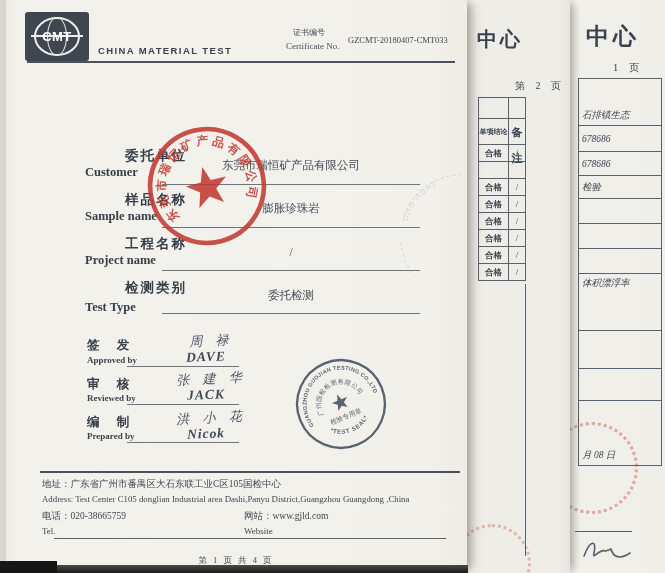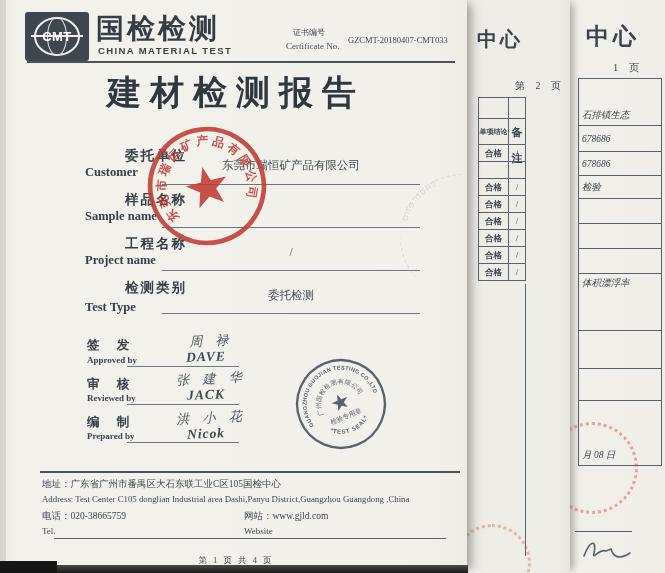--- a/index.html
+++ b/index.html
@@ -155,36 +155,35 @@
   </div>
 
   <div class="page" id="page1">
 
     <div class="logo-box">
       <div class="globe"></div>
       <div class="meridian"></div>
       <div class="equator"></div>
       <div class="cmt-txt sans">CMT</div>
     </div>
-    <div class="abs" style="left:90px; top:10px; font-size:28px; font-weight:bold; letter-spacing:3px; color:#353c45;">国检检测</div>
     <div class="abs sans" style="left:92px; top:45px; font-size:9.5px; font-weight:bold; letter-spacing:1.4px; color:#3a424a;">CHINA MATERIAL TEST</div>
     <div class="abs" style="left:287px; top:27px; font-size:8px; color:#434c57;">证书编号</div>
     <div class="abs" style="left:280px; top:41px; font-size:9px; color:#434c57;">Certificate No.</div>
     <div class="abs" style="left:342px; top:35px; font-size:8.5px; color:#3d4650;">GZCMT-20180407-CMT033</div>
     <div class="rule" style="left:21px; top:61px; width:428px; height:2px;"></div>
 
-    <div class="abs" style="left:30px; top:70px; width:400px; text-align:center; font-size:34px; font-weight:bold; letter-spacing:9px; color:#2f3740;">建材检测报告</div>
 
     <div class="field-cn" style="top:147px">委托单位</div>
     <div class="field-en" style="top:165px">Customer</div>
     <div class="field-val" style="top:158px">东莞市瑞恒矿产品有限公司</div>
     <div class="field-line" style="top:184px"></div>
 
     <div class="field-cn" style="top:191px">样品名称</div>
     <div class="field-en" style="top:209px">Sample name</div>
+    <div class="field-val" style="top:201px">膨胀珍珠岩</div>
     <div class="field-line" style="top:227px"></div>
 
     <div class="field-cn" style="top:235px">工程名称</div>
     <div class="field-en" style="top:253px">Project name</div>
     <div class="field-val" style="top:246px">/</div>
     <div class="field-line" style="top:270px"></div>
 
     <div class="field-cn" style="top:279px">检测类别</div>
     <div class="field-en" style="top:300px">Test Type</div>
     <div class="field-val" style="top:288px">委托检测</div>

